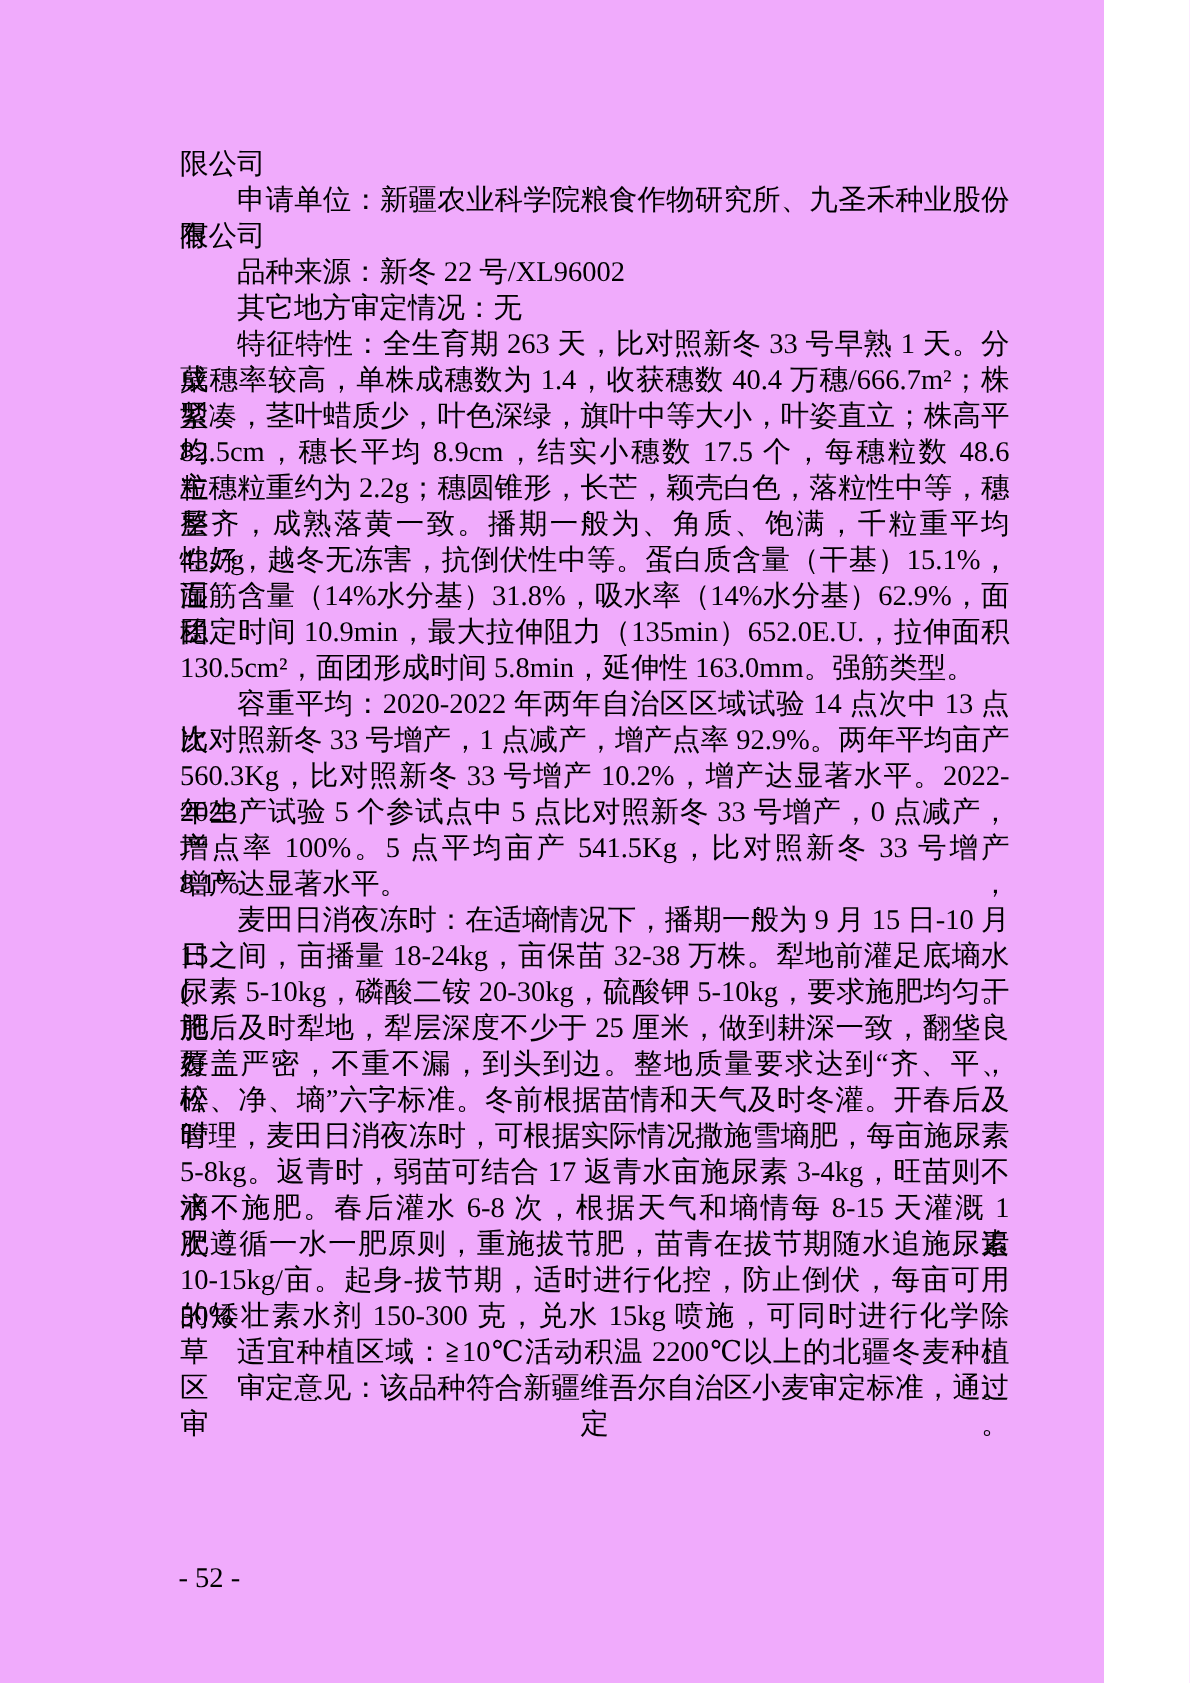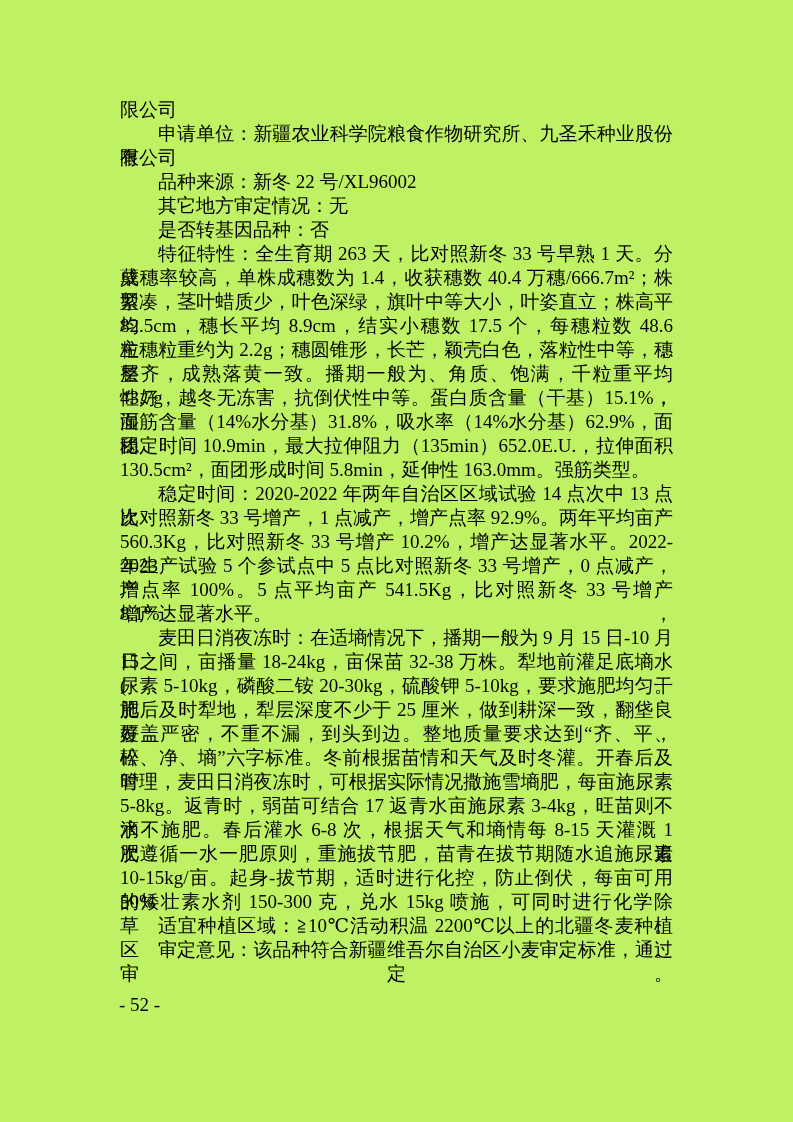--- a/index.html
+++ b/index.html
@@ -2,23 +2,23 @@
 <html lang="zh"><head>
 <meta charset="utf-8">
 <style>
   html, body {
     margin: 0;
     padding: 0;
     background: #ffffff;
   }
   .page {
     position: relative;
-    width: 793px;
+    width: 736px;
     height: 1122px;
-    background: #bef264;
+    background: #f0abfc;
     overflow: hidden;
     color: #000000;
     font-family: "Liberation Serif", "DejaVu Serif", serif;
   }
   .doc-body {
     position: absolute;
     left: 120px;
     top: 98px;
     width: 553px;
   }
@@ -35,48 +35,47 @@
   .line.fill {
     text-align: justify;
     text-align-last: justify;
   }
   .label {
     font-weight: normal;
   }
   .footer {
     position: absolute;
     left: 119px;
-    top: 993px;
+    top: 1041px;
     font-size: 19px;
     line-height: 24px;
     color: #000000;
   }
 </style>
 </head>
 <body>
 
 <div class="page">
   <div class="doc-body" id="doc-body">
       <div class="line"><span class="txt">限公司</span></div>
       <div class="line indent fill"><b class="label">申请单位：</b><span class="txt">新疆农业科学院粮食作物研究所、九圣禾种业股份有</span></div>
       <div class="line"><span class="txt">限公司</span></div>
       <div class="line indent"><b class="label">品种来源：</b><span class="txt">新冬 22 号/XL96002</span></div>
       <div class="line indent"><b class="label">其它地方审定情况：</b><span class="txt">无</span></div>
-      <div class="line indent"><b class="label">是否转基因品种：</b><span class="txt">否</span></div>
       <div class="line indent fill"><b class="label">特征特性：</b><span class="txt">全生育期 263 天，比对照新冬 33 号早熟 1 天。分蘖</span></div>
       <div class="line fill"><span class="txt">成穗率较高，单株成穗数为 1.4，收获穗数 40.4 万穗/666.7m²；株型</span></div>
       <div class="line fill"><span class="txt">紧凑，茎叶蜡质少，叶色深绿，旗叶中等大小，叶姿直立；株高平均</span></div>
       <div class="line fill"><span class="txt">82.5cm，穗长平均 8.9cm，结实小穗数 17.5 个，每穗粒数 48.6 粒，</span></div>
       <div class="line fill"><span class="txt">主穗粒重约为 2.2g；穗圆锥形，长芒，颖壳白色，落粒性中等，穗层</span></div>
       <div class="line fill"><span class="txt">整齐，成熟落黄一致。播期一般为、角质、饱满，千粒重平均 43.7g，</span></div>
       <div class="line fill"><span class="txt">性好，越冬无冻害，抗倒伏性中等。蛋白质含量（干基）15.1%，湿</span></div>
       <div class="line fill"><span class="txt">面筋含量（14%水分基）31.8%，吸水率（14%水分基）62.9%，面团</span></div>
       <div class="line fill"><span class="txt">稳定时间 10.9min，最大拉伸阻力（135min）652.0E.U.，拉伸面积</span></div>
       <div class="line"><span class="txt">130.5cm²，面团形成时间 5.8min，延伸性 163.0mm。强筋类型。</span></div>
-      <div class="line indent fill"><b class="label">稳定时间：</b><span class="txt">2020-2022 年两年自治区区域试验 14 点次中 13 点次</span></div>
+      <div class="line indent fill"><b class="label">容重平均：</b><span class="txt">2020-2022 年两年自治区区域试验 14 点次中 13 点次</span></div>
       <div class="line fill"><span class="txt">比对照新冬 33 号增产，1 点减产，增产点率 92.9%。两年平均亩产</span></div>
       <div class="line fill"><span class="txt">560.3Kg，比对照新冬 33 号增产 10.2%，增产达显著水平。2022-2023</span></div>
       <div class="line fill"><span class="txt">年生产试验 5 个参试点中 5 点比对照新冬 33 号增产，0 点减产，增</span></div>
       <div class="line fill"><span class="txt">产点率 100%。5 点平均亩产 541.5Kg，比对照新冬 33 号增产 8.1%，</span></div>
       <div class="line"><span class="txt">增产达显著水平。</span></div>
       <div class="line indent fill"><b class="label">麦田日消夜冻时：</b><span class="txt">在适墒情况下，播期一般为 9 月 15 日-10 月 15</span></div>
       <div class="line fill"><span class="txt">日之间，亩播量 18-24kg，亩保苗 32-38 万株。犁地前灌足底墒水(干</span></div>
       <div class="line fill"><span class="txt">尿素 5-10kg，磷酸二铵 20-30kg，硫酸钾 5-10kg，要求施肥均匀。施</span></div>
       <div class="line fill"><span class="txt">肥后及时犁地，犁层深度不少于 25 厘米，做到耕深一致，翻垡良好，</span></div>
       <div class="line fill"><span class="txt">覆盖严密，不重不漏，到头到边。整地质量要求达到“齐、平、松、</span></div>

